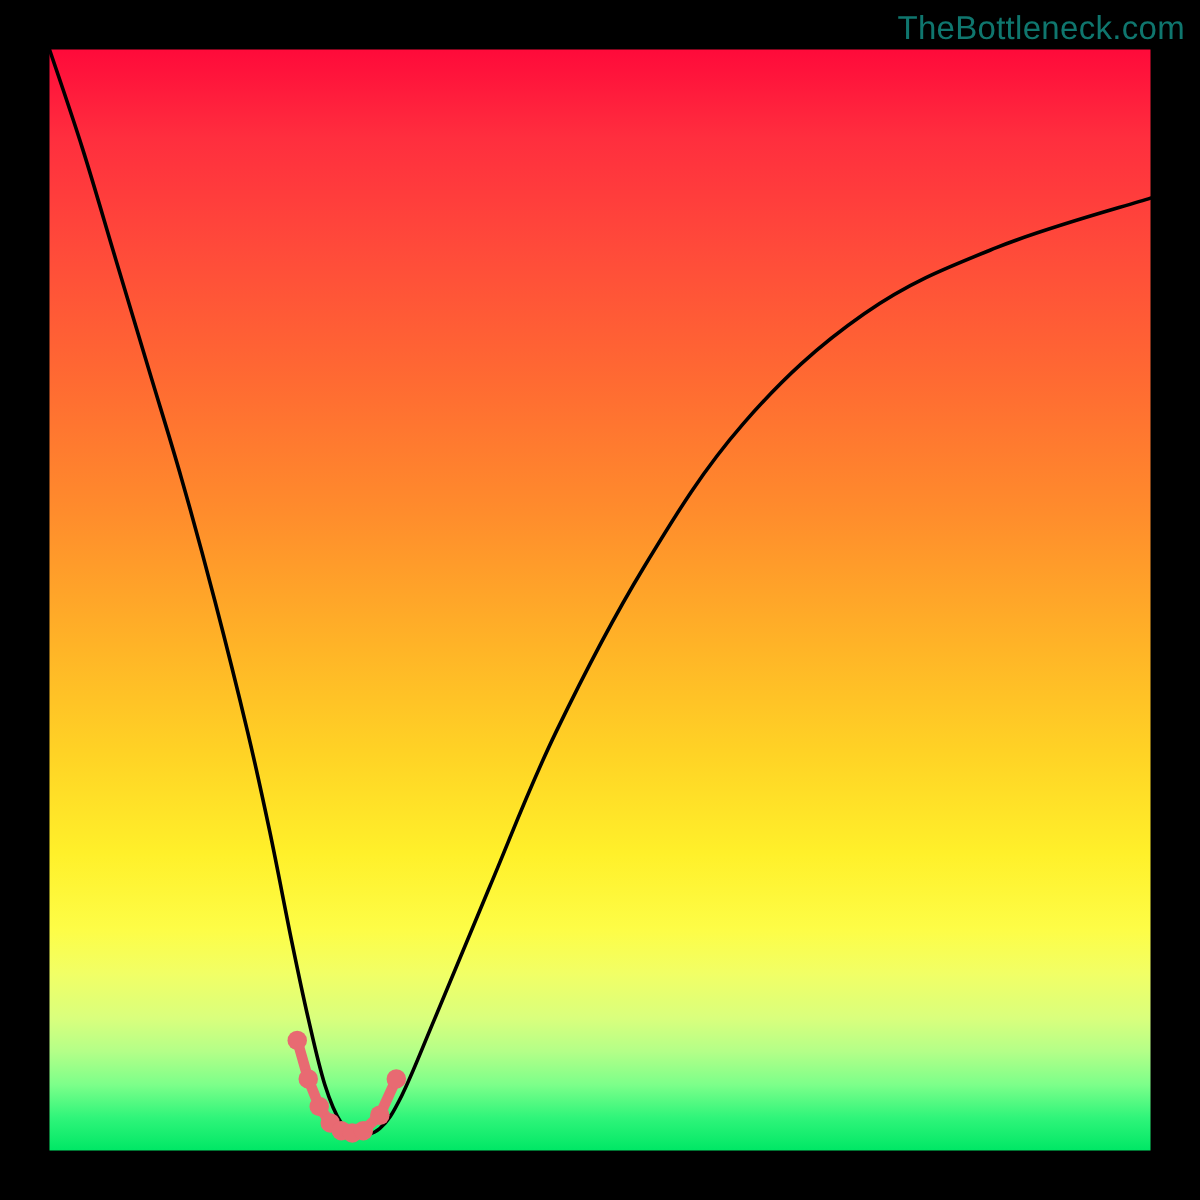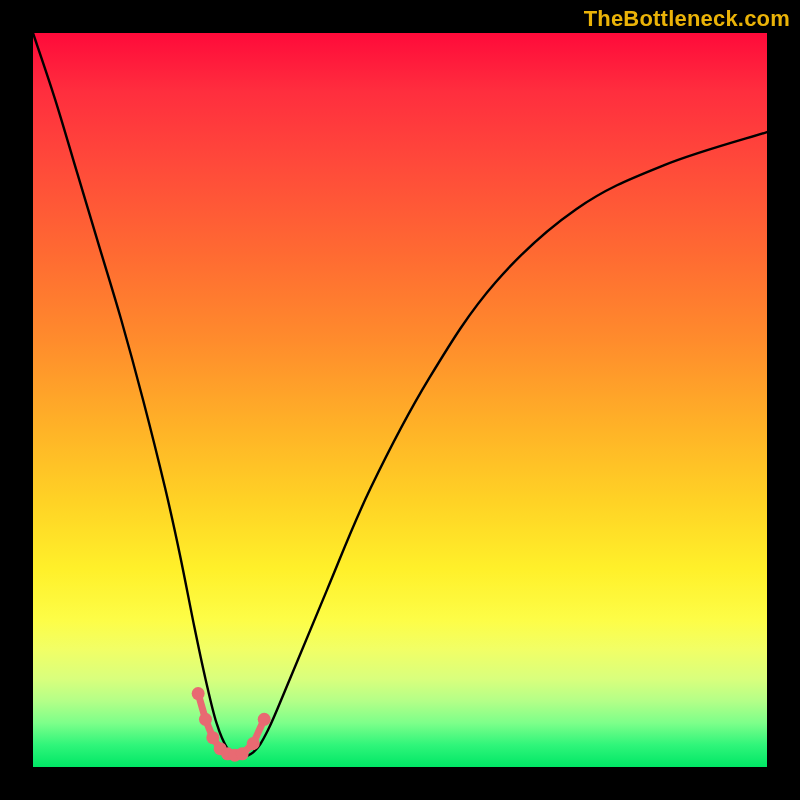--- a/index.html
+++ b/index.html
@@ -40,23 +40,23 @@
       #d9ff7d 88%,
       #b4ff88 91%,
       #7dff8a 94%,
       #30f57a 97%,
       #00e765 100%);
   }
   .watermark {
     position: absolute;
     top: 6px;
     right: 10px;
-    color: #eab308;
+    color: #0f766e;
     font-size: 22px;
-    font-weight: 700;
+    font-weight: 400;
     letter-spacing: 0.2px;
     user-select: none;
   }
   svg.curve {
     position: absolute;
     left: 0;
     top: 0;
     width: 734px;
     height: 734px;
     overflow: visible;

